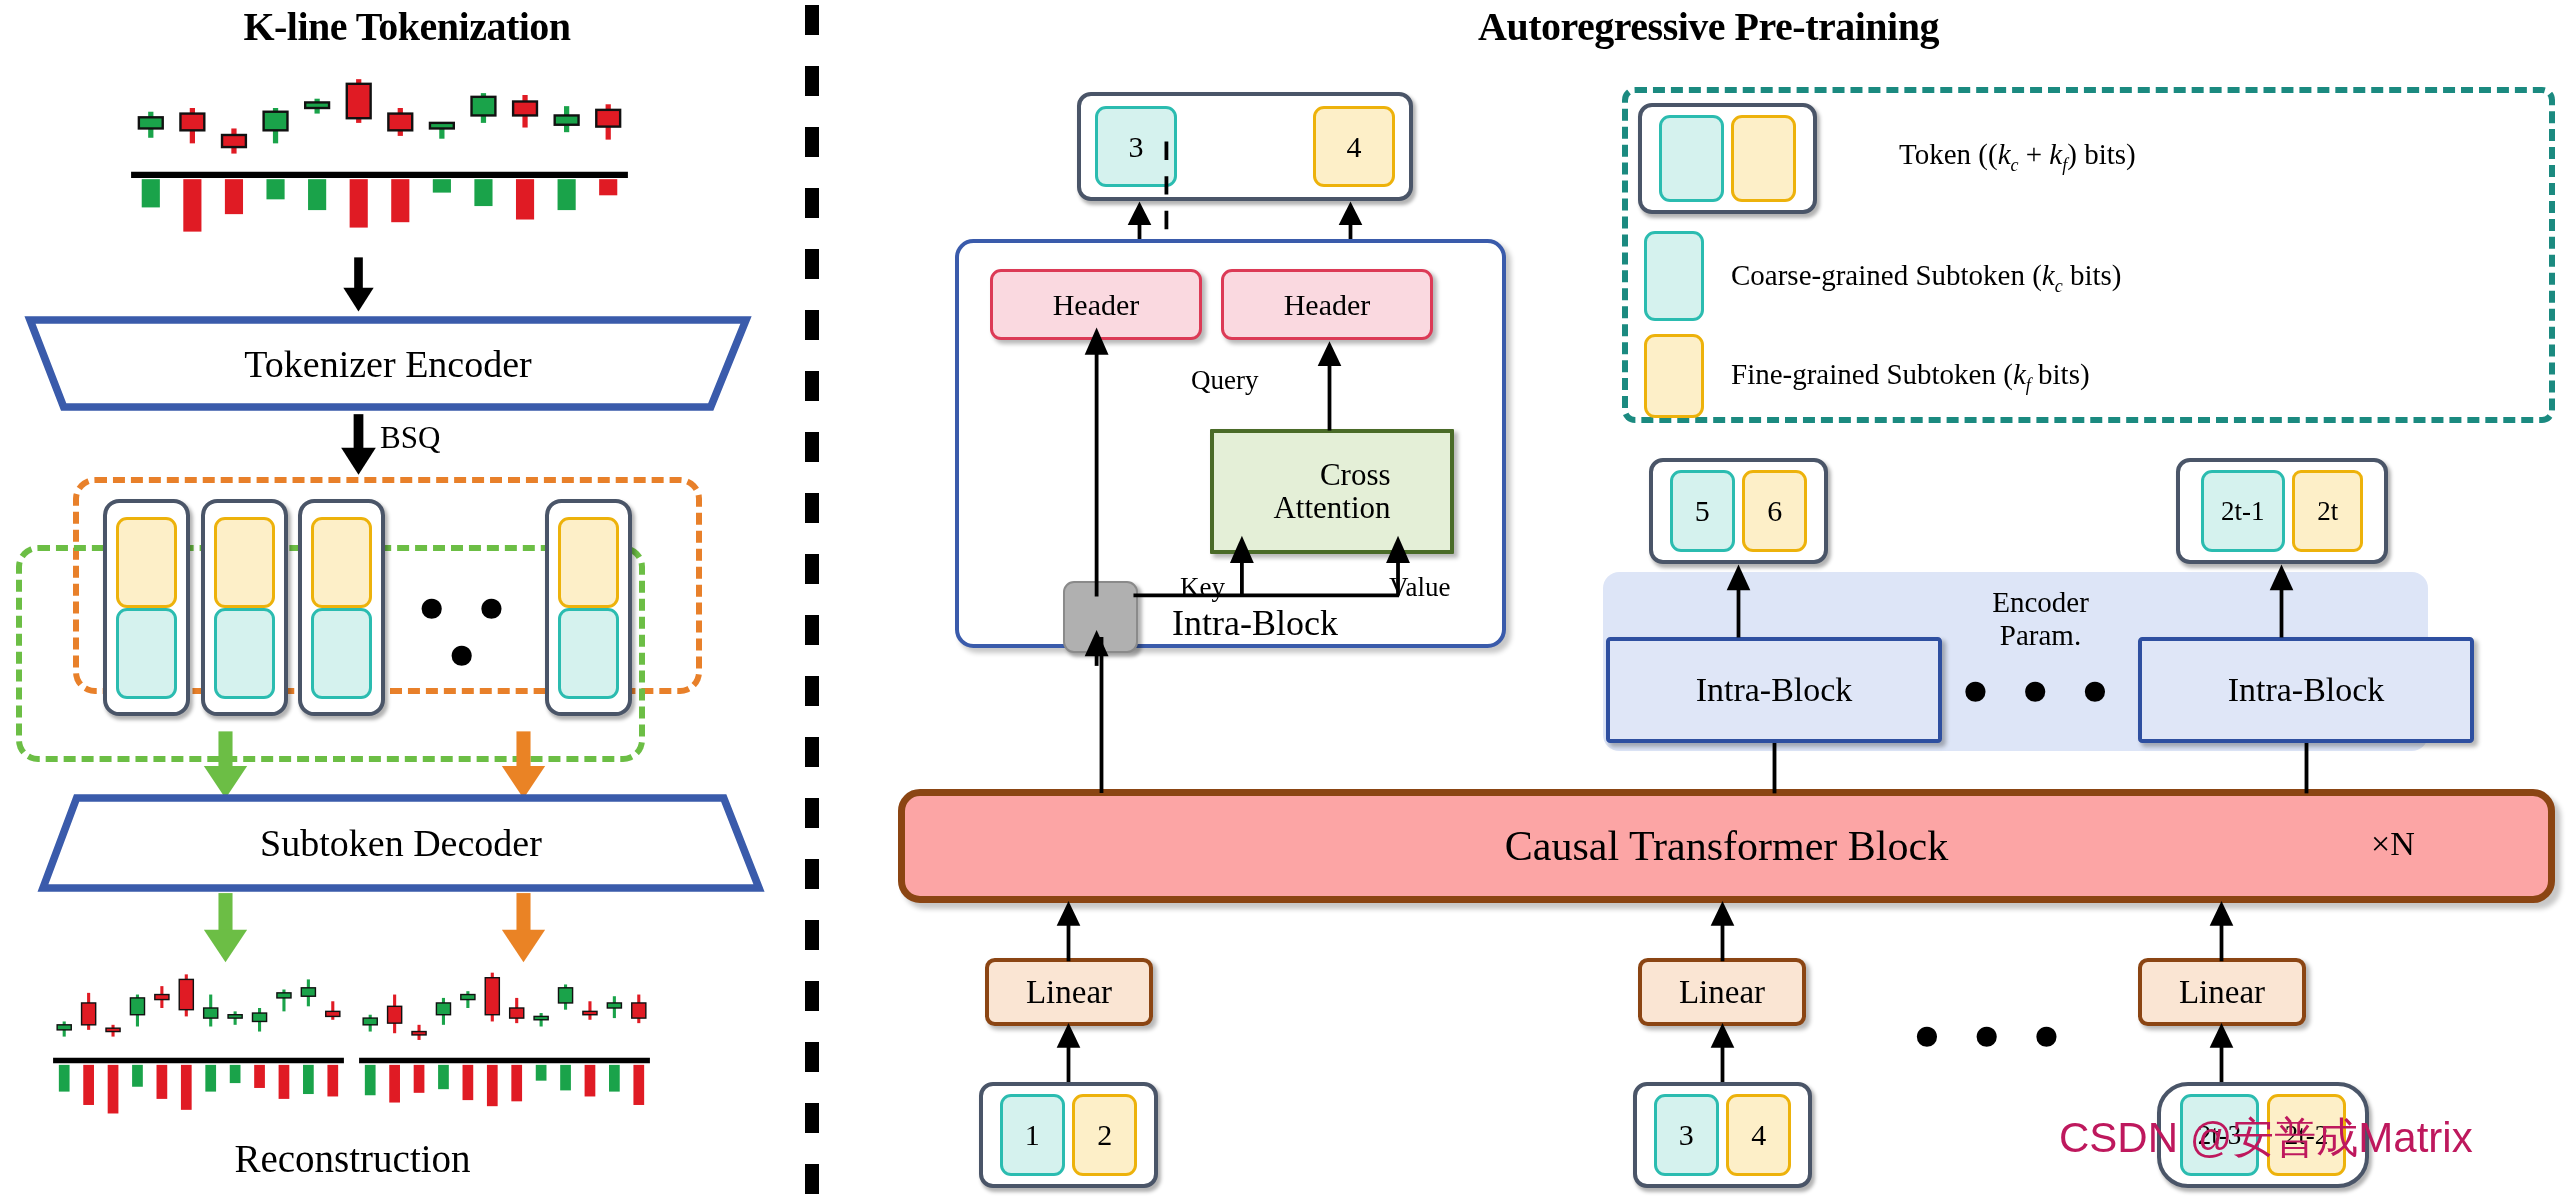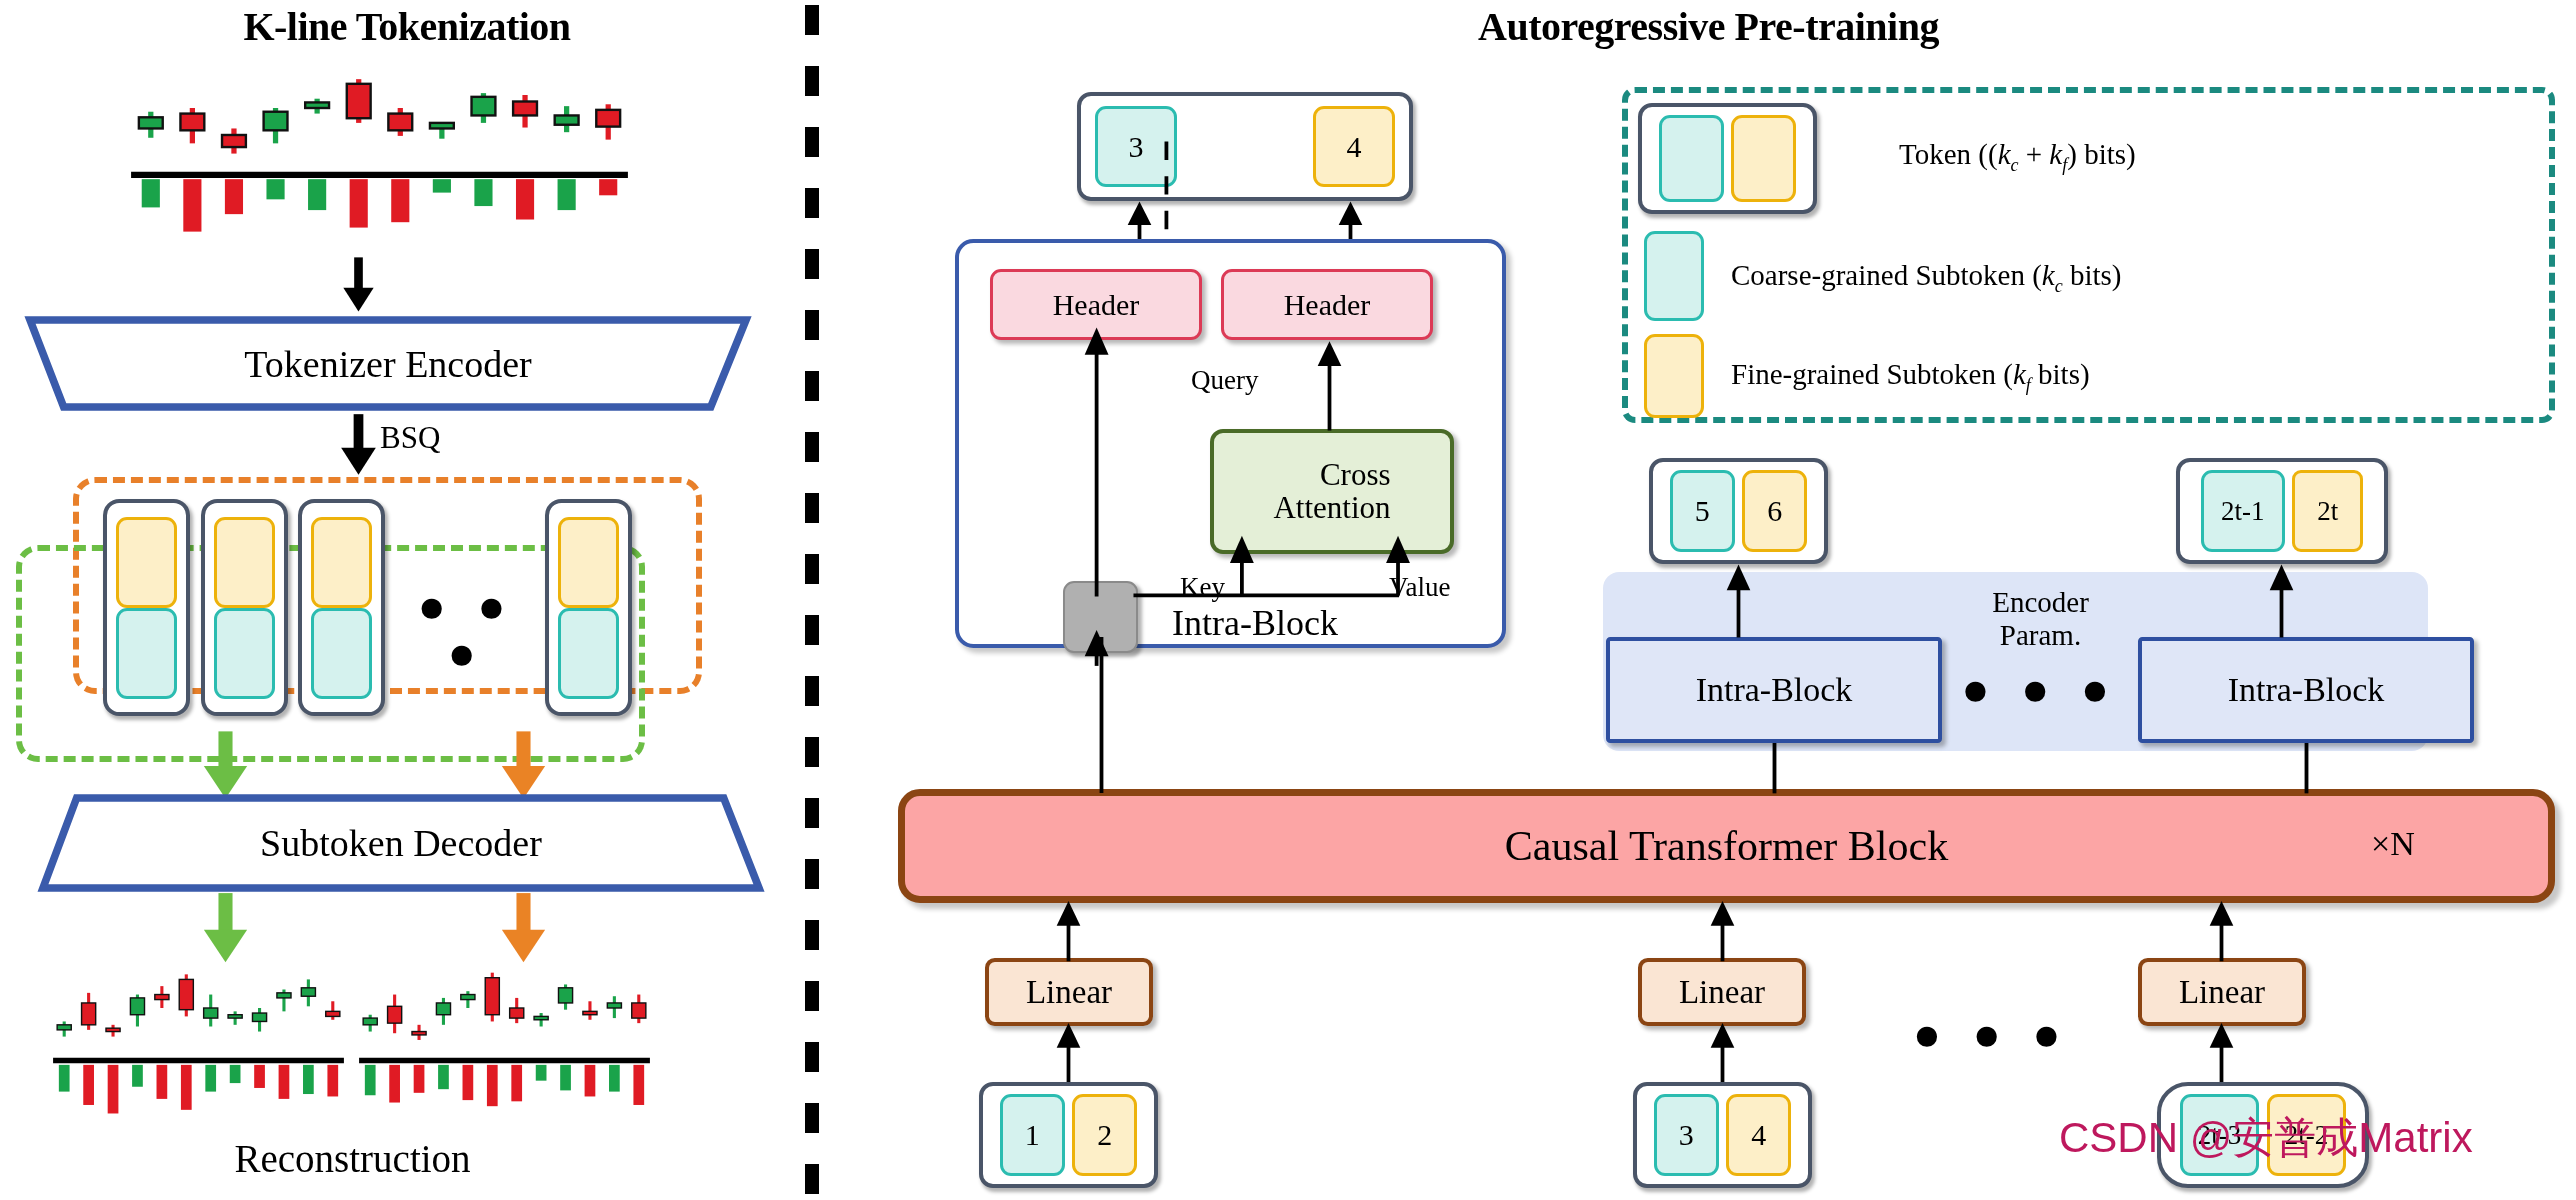--- a/index.html
+++ b/index.html
@@ -26,21 +26,21 @@
             box-shadow:2.7px 3.3px 3.8px rgba(0,0,0,.30);}
   .sub{box-sizing:border-box;border-radius:11px;display:flex;align-items:center;justify-content:center;
        font-size:30px;line-height:1;}
   .sub.coarse{background:#d5f2ee;border:3.8px solid #2bbcb0;}
   .sub.fine{background:#fdefc8;border:3.8px solid #edb20b;}
 
   
   .rbox{box-sizing:border-box;display:flex;align-items:center;justify-content:center;text-align:right;
         box-shadow:3.3px 3.8px 4.3px rgba(0,0,0,.28);}
   .header-box{background:#fad9e0;border:3.8px solid #dc3a56;border-radius:11px;font-size:30px;}
-  .cross-box{background:#e4efd7;border:4.3px solid #4a6b28;border-radius:13px;font-size:31px;line-height:1.05;}
+  .cross-box{background:#e4efd7;border:4.3px solid #4a6b28;border-radius:1px;font-size:31px;line-height:1.05;}
   .gray-box{background:#b0b0b0;border:2.2px solid #8a8a8a;border-radius:11px;}
   .intra-panel{background:#fff;border:4.9px solid #3a5bab;border-radius:18.4px;}
   .intra-small{background:#dfe6f7;border:4.9px solid #2e4fa0;border-radius:4.3px;font-size:34px;}
   .shared-band{background:#dde5f7;border-radius:16.3px;}
   .causal{background:#fca5a5;border:7px solid #8b4513;border-radius:22px;font-size:42px;}
   .linear{background:#fae5d3;border:4.9px solid #8b4513;border-radius:9.8px;font-size:33px;}
 
   
   .legend-frame{box-sizing:border-box;border:6px dashed #1b8a80;border-radius:13px;background:transparent;}
   .legend-label{font-size:29px;white-space:nowrap;}

